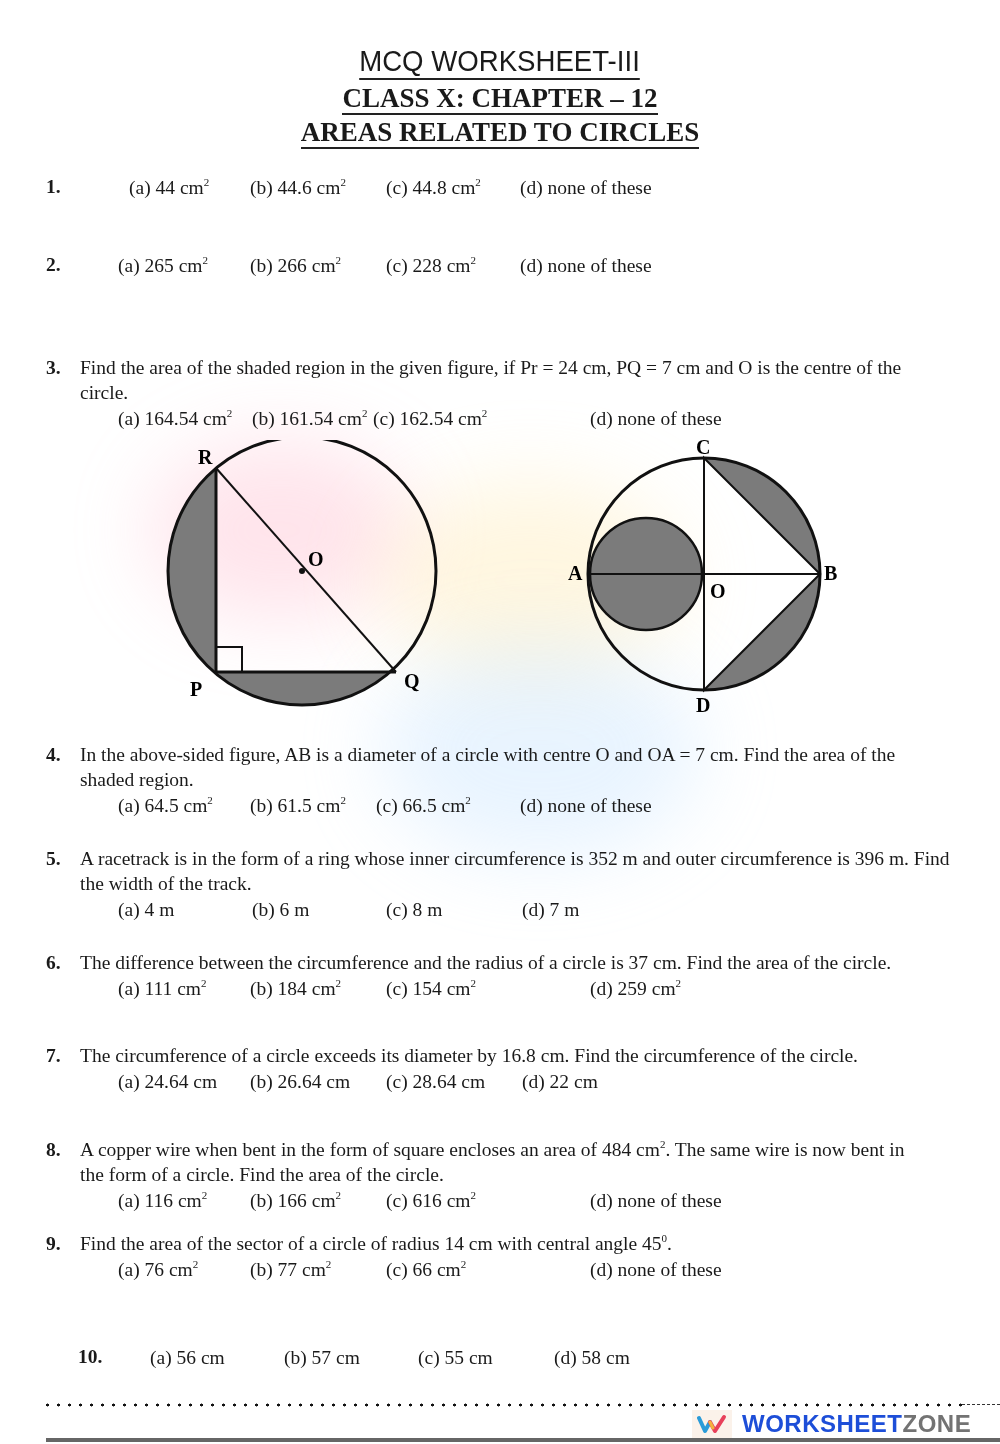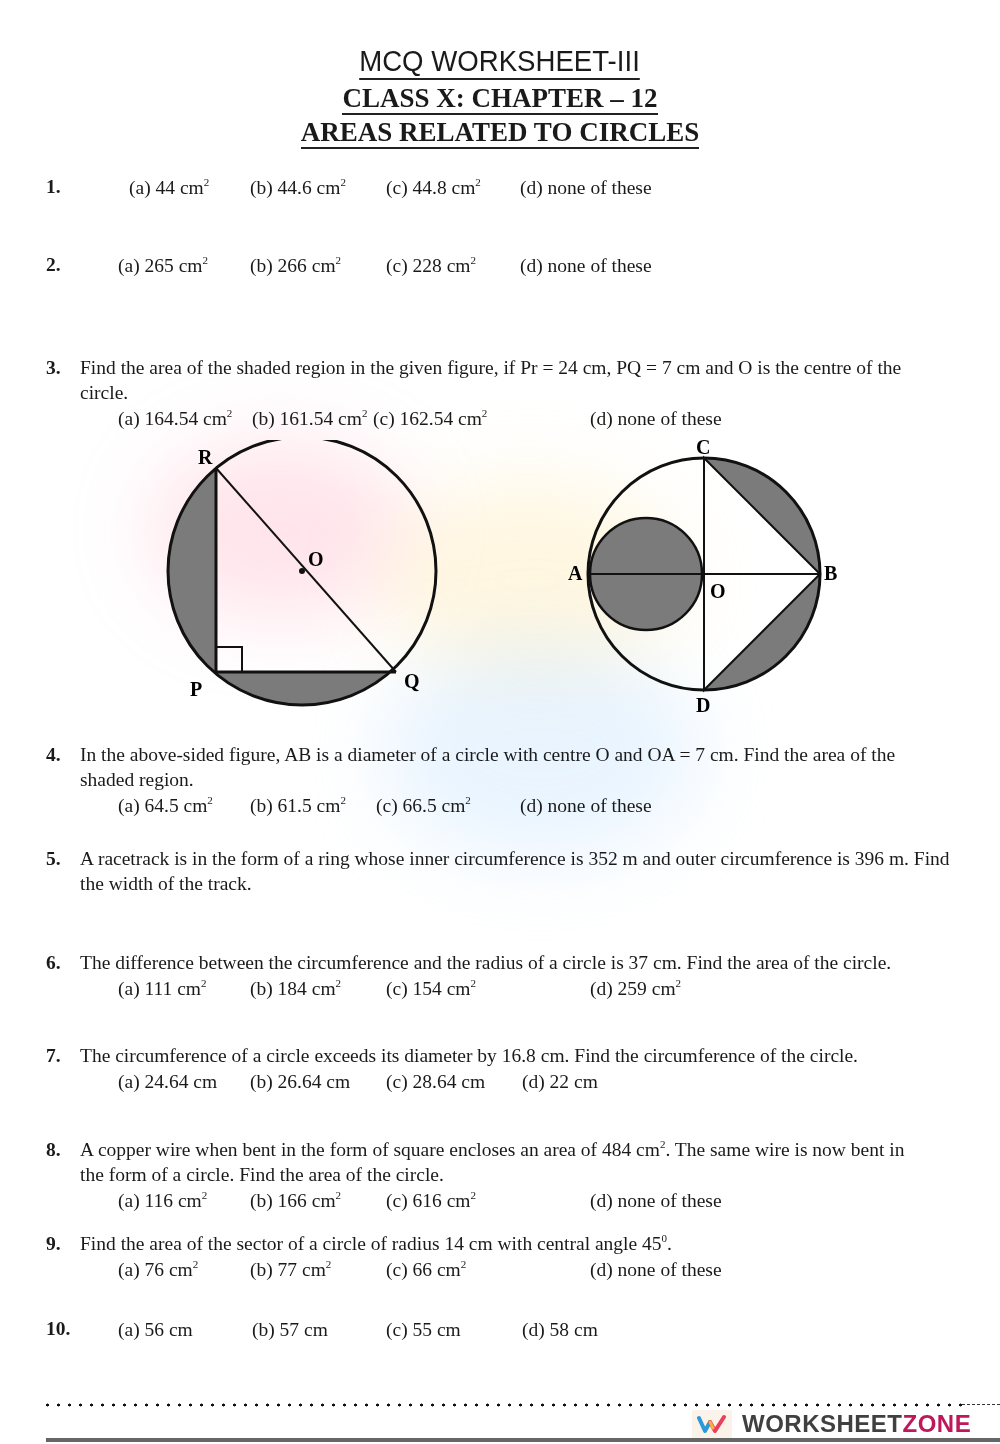--- a/index.html
+++ b/index.html
@@ -48,22 +48,22 @@
   .footer-line {
     position: absolute; left: 46px; top: 1438px; width: 954px; height: 4px;
     background: #666;
   }
   .logo {
     position: absolute; left: 692px; top: 1410px; height: 28px;
     display: flex; align-items: center; background: #fff;
     font-family: "Liberation Sans", sans-serif; font-weight: bold; font-size: 24px;
   }
   .logo-mark { width: 40px; height: 28px; background: #fbf2ea; display: flex; align-items: center; justify-content: center; margin-right: 10px; }
-  .logo-a { color: #404040; letter-spacing: 0.5px; }
-  .logo-b { color: #be185d; letter-spacing: 0.5px; }
+  .logo-a { color: #1d4ed8; letter-spacing: 0.5px; }
+  .logo-b { color: #737373; letter-spacing: 0.5px; }
 </style>
 </head>
 <body>
 
 <div class="wash" style="left:150px;top:440px;width:260px;height:180px;background:#ffb3c7;"></div>
 <div class="wash" style="left:380px;top:480px;width:300px;height:200px;background:#ffe7a8;"></div>
 <div class="wash" style="left:380px;top:640px;width:320px;height:220px;background:#bfe0ff;"></div>
 
 <div class="header">
   <div><span class="h-title">MCQ WORKSHEET-III</span></div>
@@ -155,20 +155,26 @@
     <span class="opt" style="left:72px"><span>(a) 64.5 cm</span><sup>2</sup></span>
     <span class="opt" style="left:204px"><span>(b) 61.5 cm</span><sup>2</sup></span>
     <span class="opt" style="left:330px"><span>(c) 66.5 cm</span><sup>2</sup></span>
     <span class="opt" style="left:474px"><span>(d) none of these</span></span>
   </div>
 </div>
 
 <div class="q" style="top:846px;">
   <span class="qnum">5.</span>
   <div class="qtext">A racetrack is in the form of a ring whose inner circumference is 352 m and outer circumference is 396 m. Find the width of the track.</div>
+  <div class="opts">
+    <span class="opt" style="left:72px"><span>(a) 4 m</span></span>
+    <span class="opt" style="left:206px"><span>(b) 6 m</span></span>
+    <span class="opt" style="left:340px"><span>(c) 8 m</span></span>
+    <span class="opt" style="left:476px"><span>(d) 7 m</span></span>
+  </div>
 </div>
 
 <div class="q" style="top:950px;">
   <span class="qnum">6.</span>
   <div class="qtext">The difference between the circumference and the radius of a circle is 37 cm. Find the area of the circle.</div>
   <div class="opts">
     <span class="opt" style="left:72px"><span>(a) 111 cm</span><sup>2</sup></span>
     <span class="opt" style="left:204px"><span>(b) 184 cm</span><sup>2</sup></span>
     <span class="opt" style="left:340px"><span>(c) 154 cm</span><sup>2</sup></span>
     <span class="opt" style="left:544px"><span>(d) 259 cm</span><sup>2</sup></span>
@@ -201,21 +207,21 @@
   <span class="qnum">9.</span>
   <div class="qtext"><span>Find the area of the sector of a circle of radius 14 cm with central angle 45</span><sup>0</sup><span>.</span></div>
   <div class="opts">
     <span class="opt" style="left:72px"><span>(a) 76 cm</span><sup>2</sup></span>
     <span class="opt" style="left:204px"><span>(b) 77 cm</span><sup>2</sup></span>
     <span class="opt" style="left:340px"><span>(c) 66 cm</span><sup>2</sup></span>
     <span class="opt" style="left:544px"><span>(d) none of these</span></span>
   </div>
 </div>
 
-<div class="q" style="top:1316px;">
+<div class="q" style="top:1344px;margin-left:32px;">
   <span class="qnum">10.</span>
   <div class="opts">
     <span class="opt" style="left:72px"><span>(a) 56 cm</span></span>
     <span class="opt" style="left:206px"><span>(b) 57 cm</span></span>
     <span class="opt" style="left:340px"><span>(c) 55 cm</span></span>
     <span class="opt" style="left:476px"><span>(d) 58 cm</span></span>
   </div>
 </div>
 
 <div class="footer-dots"></div>

